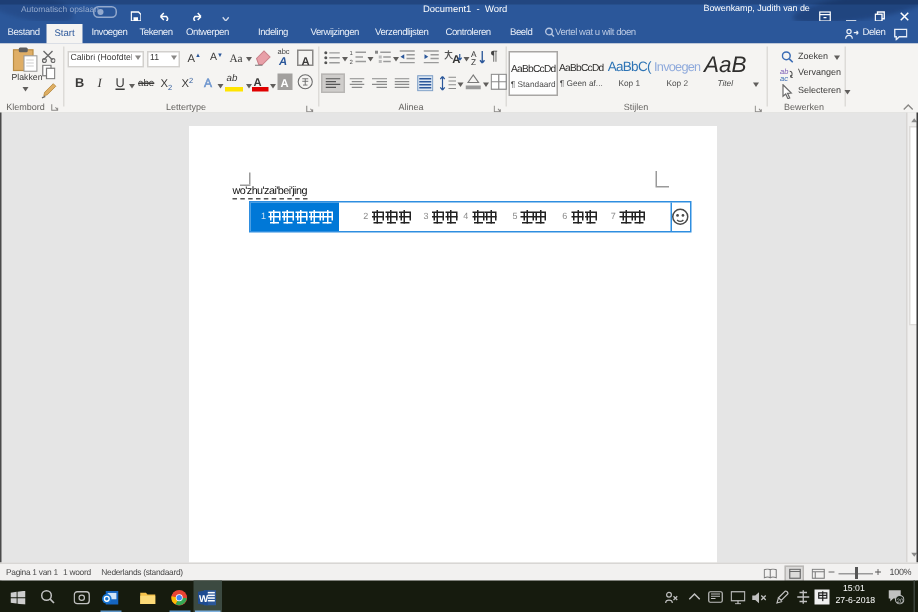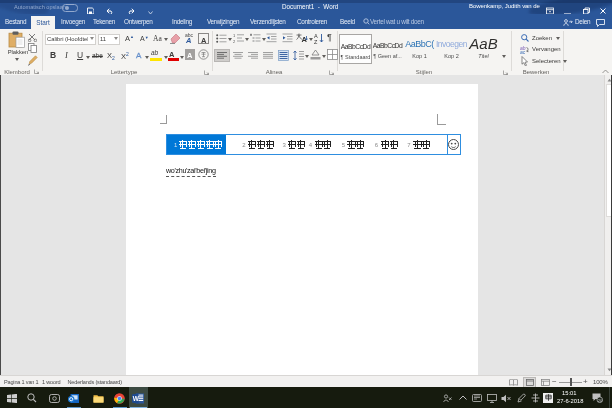--- a/index.html
+++ b/index.html
@@ -29,21 +29,21 @@
 .car{position:absolute;width:0;height:0;border-left:2.5px solid transparent;border-right:2.5px solid transparent;border-top:3px solid #605e5c;}
 .bld{font-weight:bold;}
 
 .scard{position:absolute;top:4.5px;width:31px;height:28.5px;text-align:center;overflow:hidden;}
 .scard .samp{display:block;position:absolute;left:0;right:0;bottom:13.5px;font-size:7px;color:#2f2e2d;letter-spacing:-0.5px;}
 .scard .nm{display:block;position:absolute;left:0;right:0;bottom:3px;font-size:5.5px;color:#4a4a4a;white-space:nowrap;}
 
 #doc{position:absolute;left:0;top:75px;width:612px;height:300px;background:#e5e5e5;}
 #page{position:absolute;left:126px;top:8.5px;width:352px;height:292px;background:#fff;}
 .crop{position:absolute;background:#9a9a9a;}
-#pinyin{position:absolute;left:166px;top:122px;font-size:7.2px;color:#111;border-bottom:1px dashed #555;padding-bottom:0.5px;line-height:9px;letter-spacing:-0.35px;margin-top:44px;}
+#pinyin{position:absolute;left:155px;top:122px;font-size:7.2px;color:#111;border-bottom:1px dashed #555;padding-bottom:0.5px;line-height:9px;letter-spacing:-0.35px;}
 
 #ime{position:absolute;left:165.5px;top:134px;width:293px;height:18.5px;background:#fff;border:1px solid #2e8ee0;box-sizing:content-box;}
 #imesel{position:absolute;left:0;top:0;width:59.5px;height:18.5px;background:#0078d7;}
 .inum{position:absolute;top:6.8px;font-size:6px;color:#8a8a8a;}
 .cn{position:absolute;top:4.5px;width:8.2px;height:9.8px;}
 .cng{background:
  linear-gradient(#222,#222) 50% 0/1px 100% no-repeat,
  linear-gradient(#222,#222) 0 1px/100% 1px no-repeat,
  linear-gradient(#222,#222) 0 4.8px/100% 1px no-repeat,
  linear-gradient(#222,#222) 1px 100%/calc(100% - 2px) 1px no-repeat,

